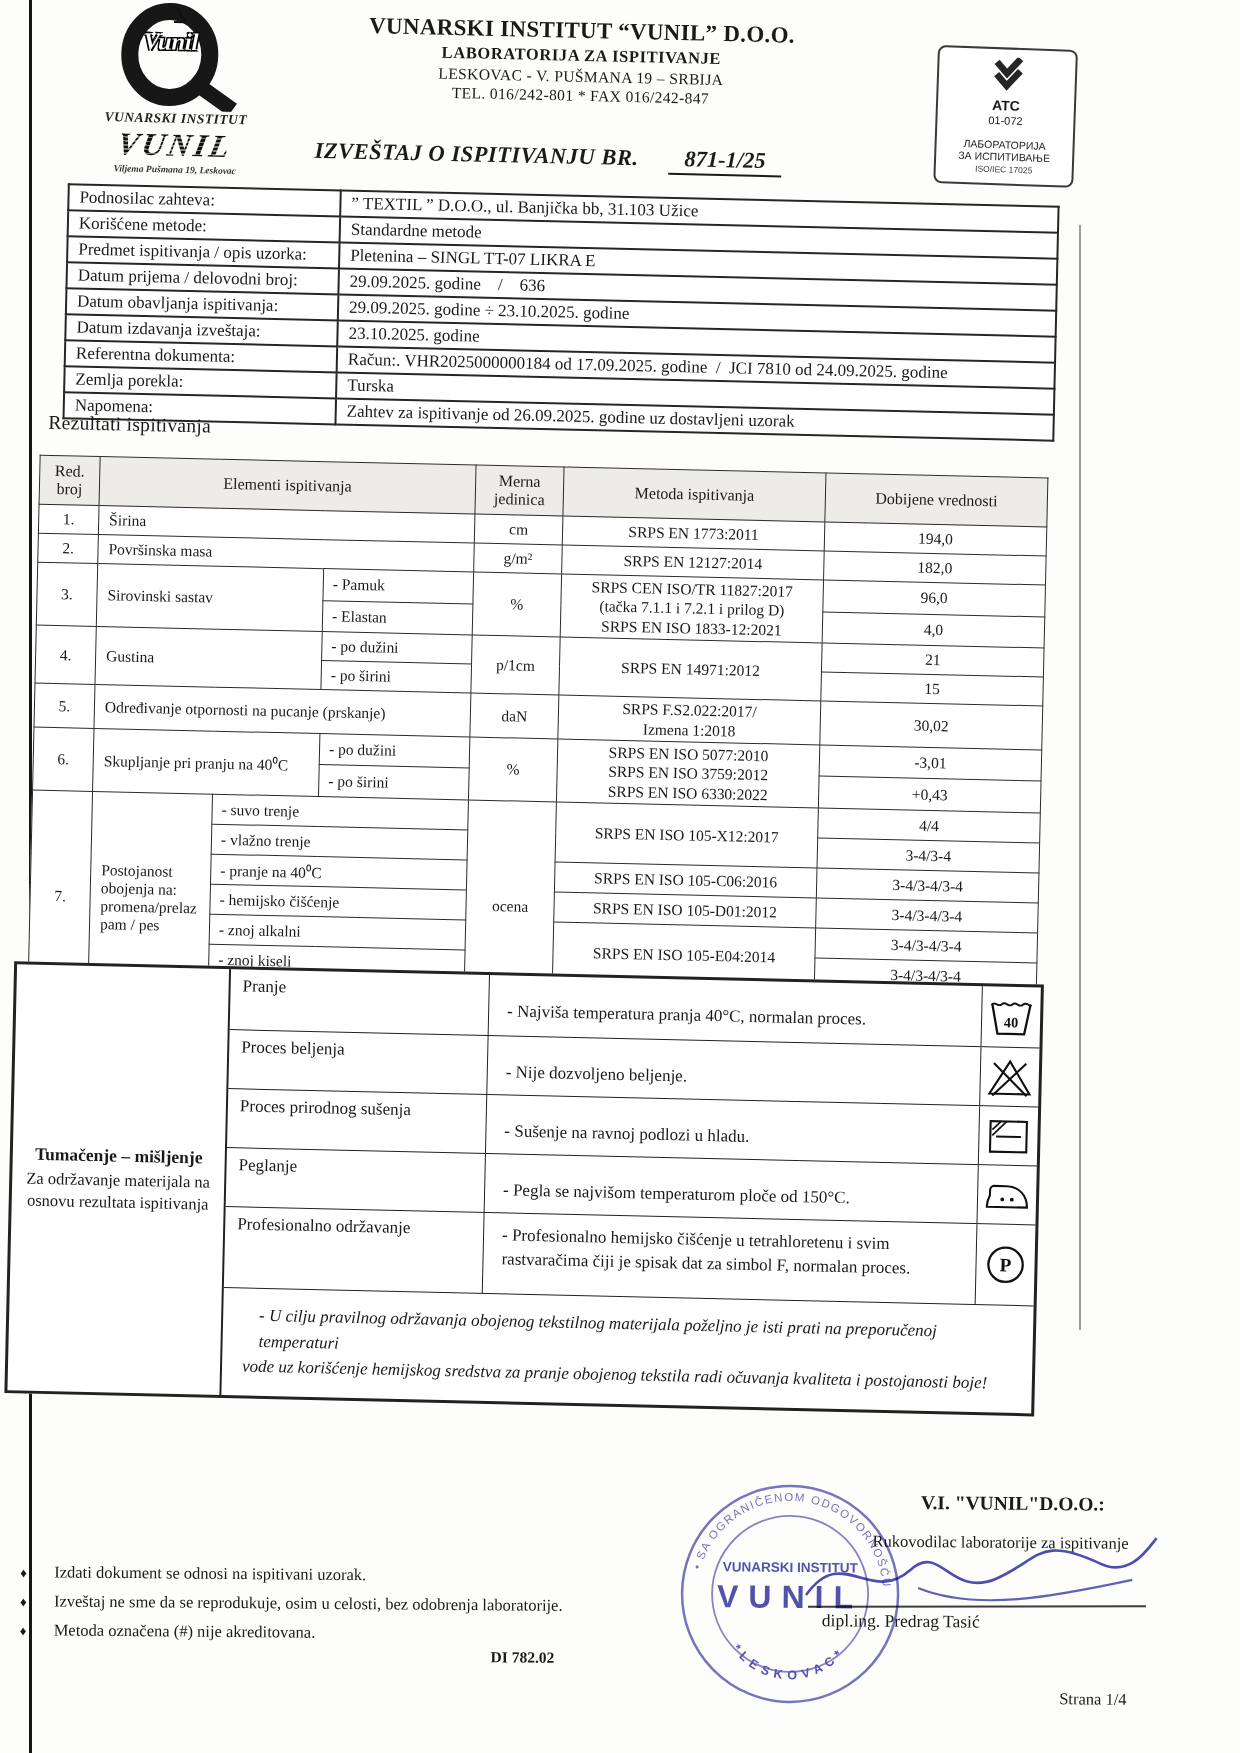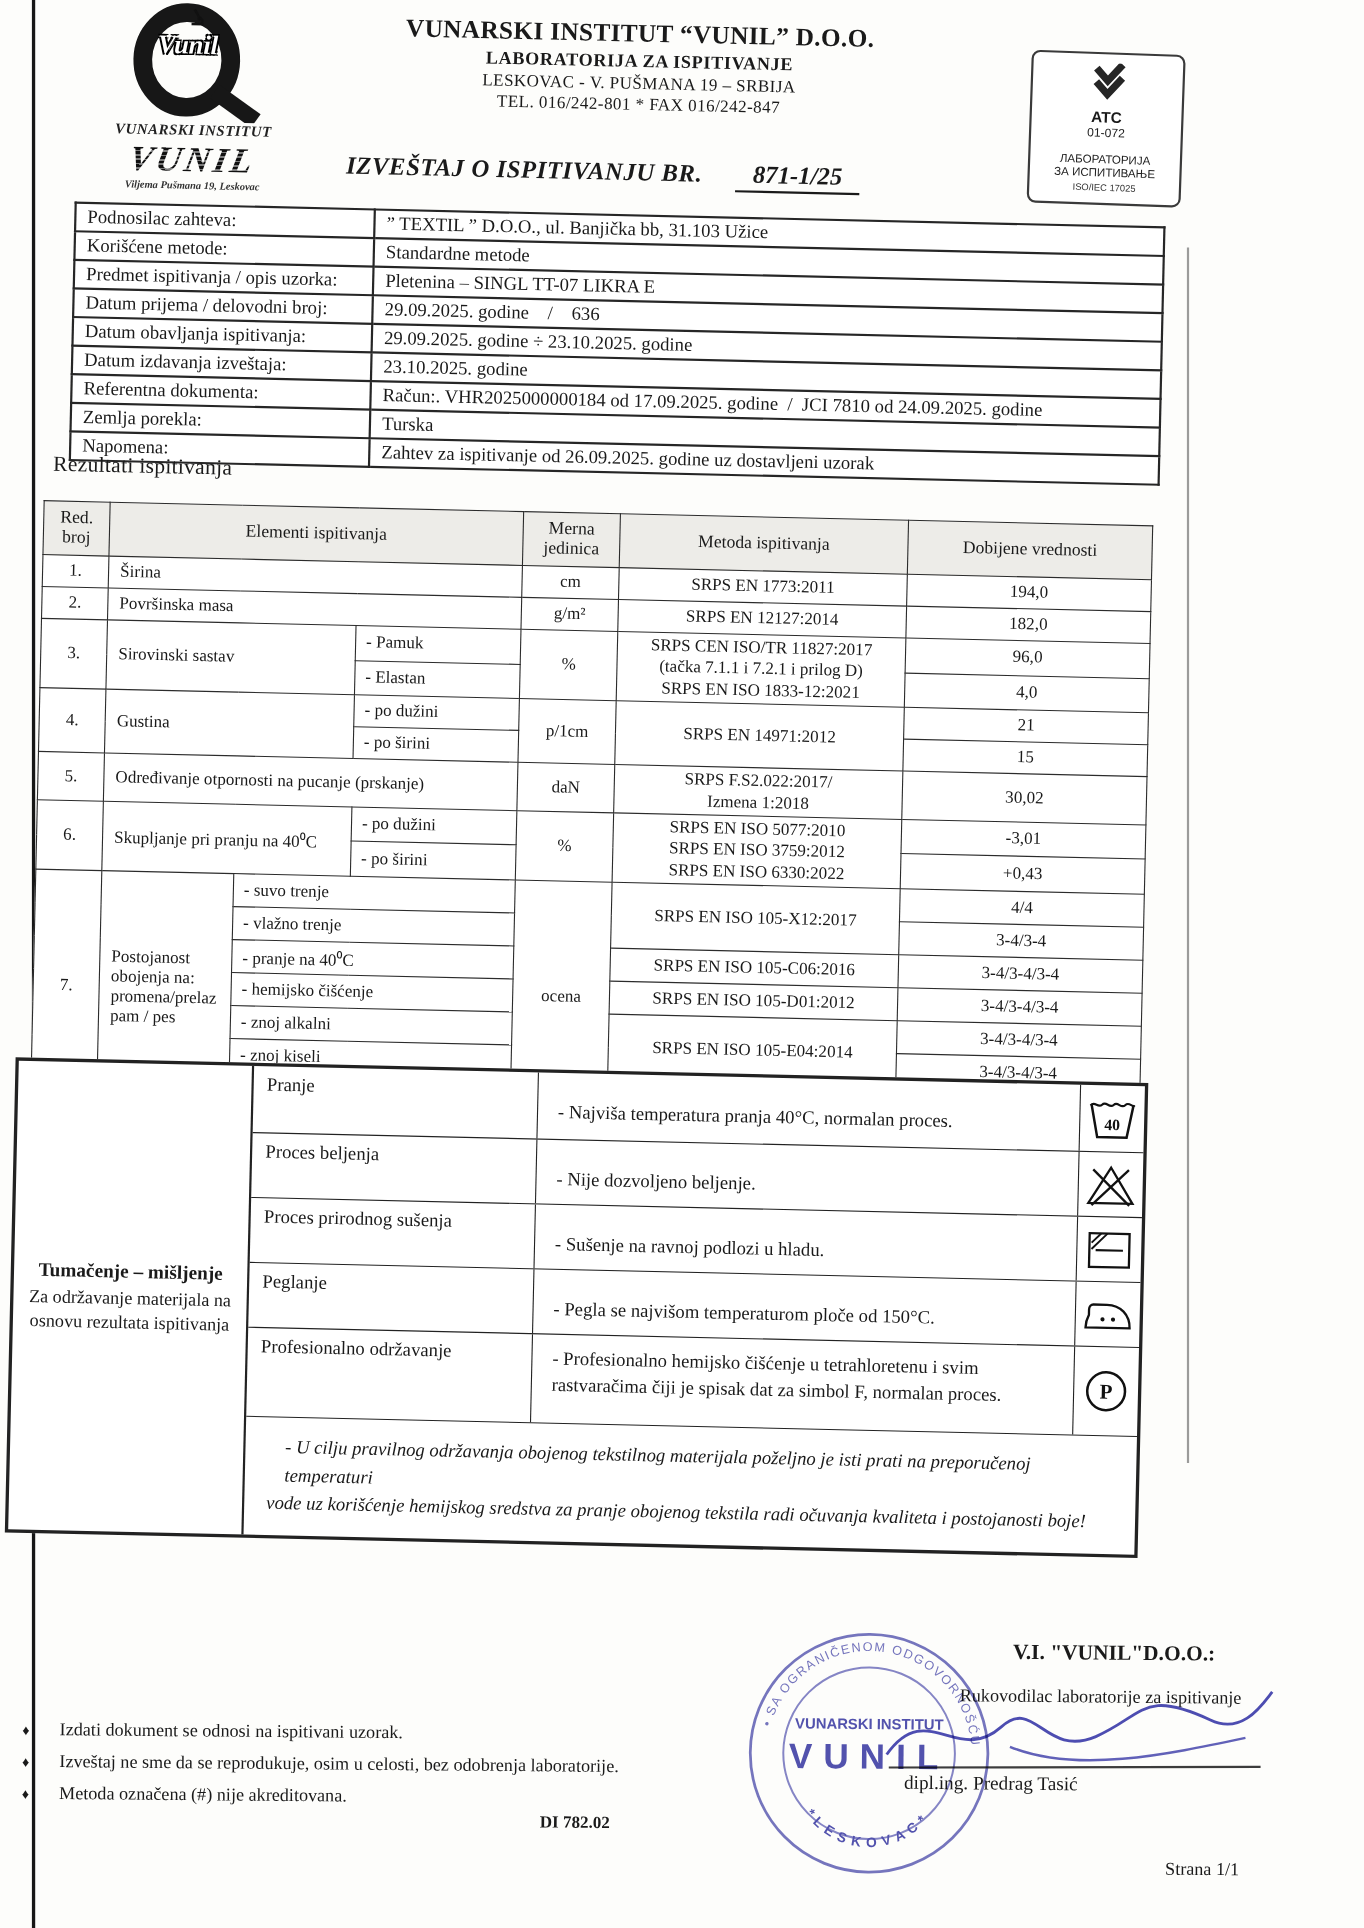--- a/index.html
+++ b/index.html
@@ -428,14 +428,14 @@
       <span class="note-bullet">♦</span>
       <span class="note-text">Izveštaj ne sme da se reprodukuje, osim u celosti, bez odobrenja laboratorije.</span>
     </div>
     <div class="note-row">
       <span class="note-bullet">♦</span>
       <span class="note-text">Metoda označena (#) nije akreditovana.</span>
     </div>
   </div>
 
   <div class="doc-code">DI 782.02</div>
-  <div class="page-num">Strana 1/1</div>
+  <div class="page-num">Strana 1/4</div>
 </div>
 
 </body></html>

